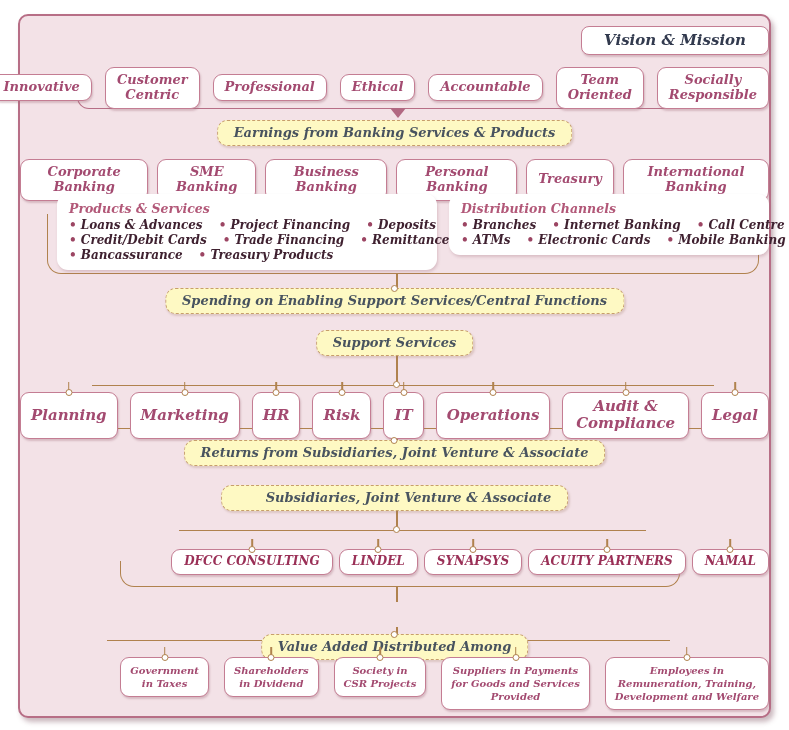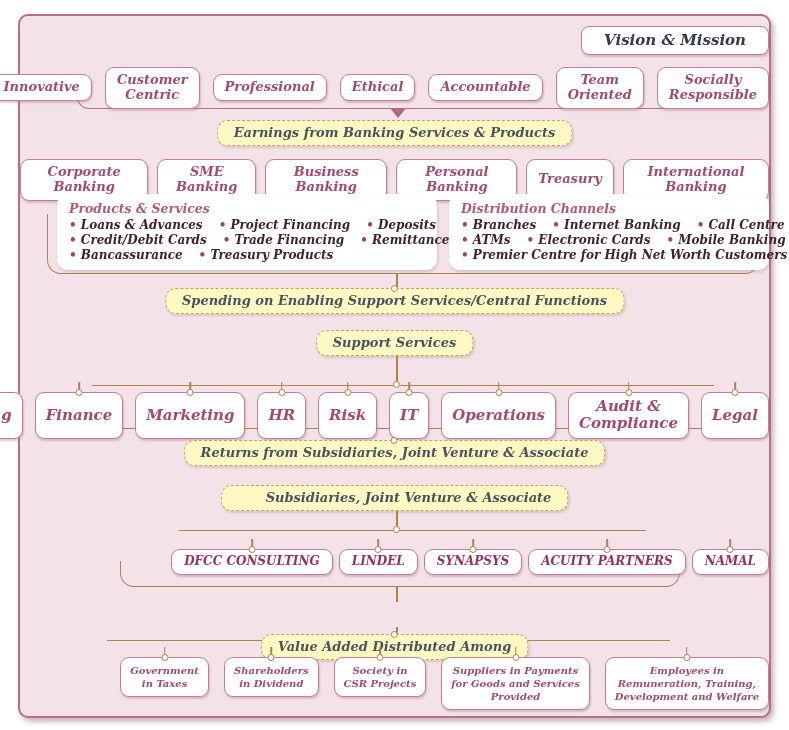--- a/index.html
+++ b/index.html
@@ -155,38 +155,34 @@
             <div class="bullet-line">
               <span class="bullet-item">Branches</span>
               <span class="bullet-item">Internet Banking</span>
               <span class="bullet-item">Call Centre</span>
             </div>
             <div class="bullet-line">
               <span class="bullet-item">ATMs</span>
               <span class="bullet-item">Electronic Cards</span>
               <span class="bullet-item">Mobile Banking</span>
             </div>
-            <div class="bullet-line">
-              <span class="bullet-item">Premier Centre for High Net Worth Customers</span>
-            </div>
           </div>
       </div>
     </div>
 
     <div class="stem stem-to-spending"></div>
     <div class="banner banner-spending has-top-dot">Spending on Enabling Support Services/Central Functions</div>
 
     <div class="banner banner-support">Support Services</div>
     <div class="stem stem-support-down"></div>
     <div class="hline hline-support"></div>
     <div class="node-dot dot-support-junction"></div>
 
     <div class="row support-row">
         <div class="pill support-pill connected">Planning</div>
-        <div class="pill support-pill connected">Finance</div>
         <div class="pill support-pill connected">Marketing</div>
         <div class="pill support-pill connected">HR</div>
         <div class="pill support-pill connected">Risk</div>
         <div class="pill support-pill connected">IT</div>
         <div class="pill support-pill connected">Operations</div>
         <div class="pill support-pill connected">Audit &amp; Compliance</div>
         <div class="pill support-pill connected">Legal</div>
       </div>
 
     <div class="bracket support-bracket"></div>

